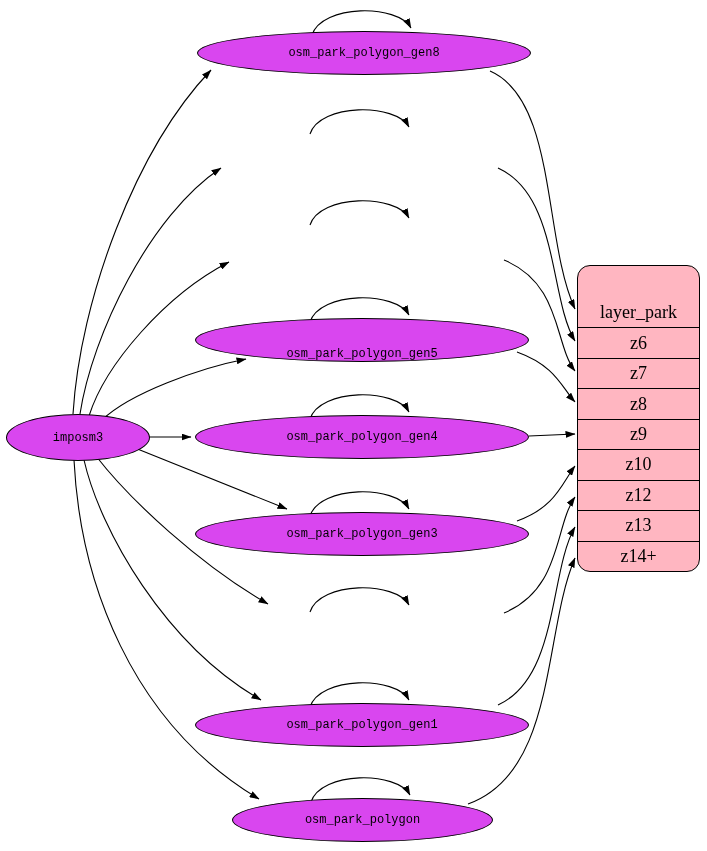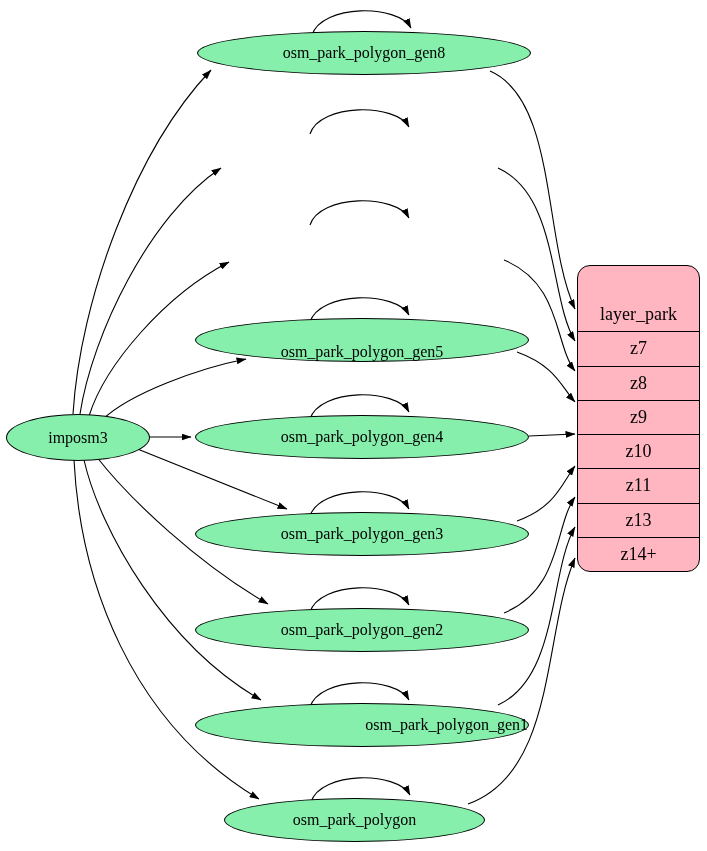--- a/index.html
+++ b/index.html
@@ -19,27 +19,28 @@
   }
   svg.edges path.edge {
     fill: none;
     stroke: #000000;
     stroke-width: 1.1;
   }
   .node-ellipse {
     position: absolute;
     border: 1.2px solid #000000;
     border-radius: 50%;
-    background: #86efac;
+    background: #d946ef;
     display: flex;
     align-items: center;
     justify-content: center;
-    font-size: 16px;
+    font-size: 12px;
     white-space: nowrap;
     box-sizing: border-box;
+    font-family: Liberation Mono, monospace;
   }
   .record {
     position: absolute;
     left: 577px;
     top: 265px;
     width: 123px;
     height: 307px;
     background: #ffb6c1;
     border: 1.4px solid #000000;
     border-radius: 13px;
@@ -110,34 +111,32 @@
   </div>
   <div class="node-ellipse" style="left:195px; top:318px; width:334px; height:44px;align-items:flex-end;">
     <span>osm_park_polygon_gen5</span>
   </div>
   <div class="node-ellipse" style="left:195px; top:415px; width:334px; height:44px;">
     <span>osm_park_polygon_gen4</span>
   </div>
   <div class="node-ellipse" style="left:195px; top:512px; width:334px; height:44px;align-items:center;">
     <span>osm_park_polygon_gen3</span>
   </div>
-  <div class="node-ellipse" style="left:195px; top:608px; width:334px; height:44px;">
-    <span>osm_park_polygon_gen2</span>
-  </div>
-  <div class="node-ellipse" style="left:195px; top:703px; width:334px; height:44px;justify-content:flex-end;">
+  <div class="node-ellipse" style="left:195px; top:703px; width:334px; height:44px;">
     <span>osm_park_polygon_gen1</span>
   </div>
-  <div class="node-ellipse" style="left:224px; top:798px; width:261px; height:44px;">
+  <div class="node-ellipse" style="left:232px; top:798px; width:261px; height:44px;">
     <span>osm_park_polygon</span>
   </div>
 
   <div class="record">
     <div class="rrow">layer_park</div>
+    <div class="rrow">z6</div>
     <div class="rrow">z7</div>
     <div class="rrow">z8</div>
     <div class="rrow">z9</div>
     <div class="rrow">z10</div>
-    <div class="rrow">z11</div>
+    <div class="rrow">z12</div>
     <div class="rrow">z13</div>
     <div class="rrow">z14+</div>
   </div>
 
 </div>
 
 </body></html>

